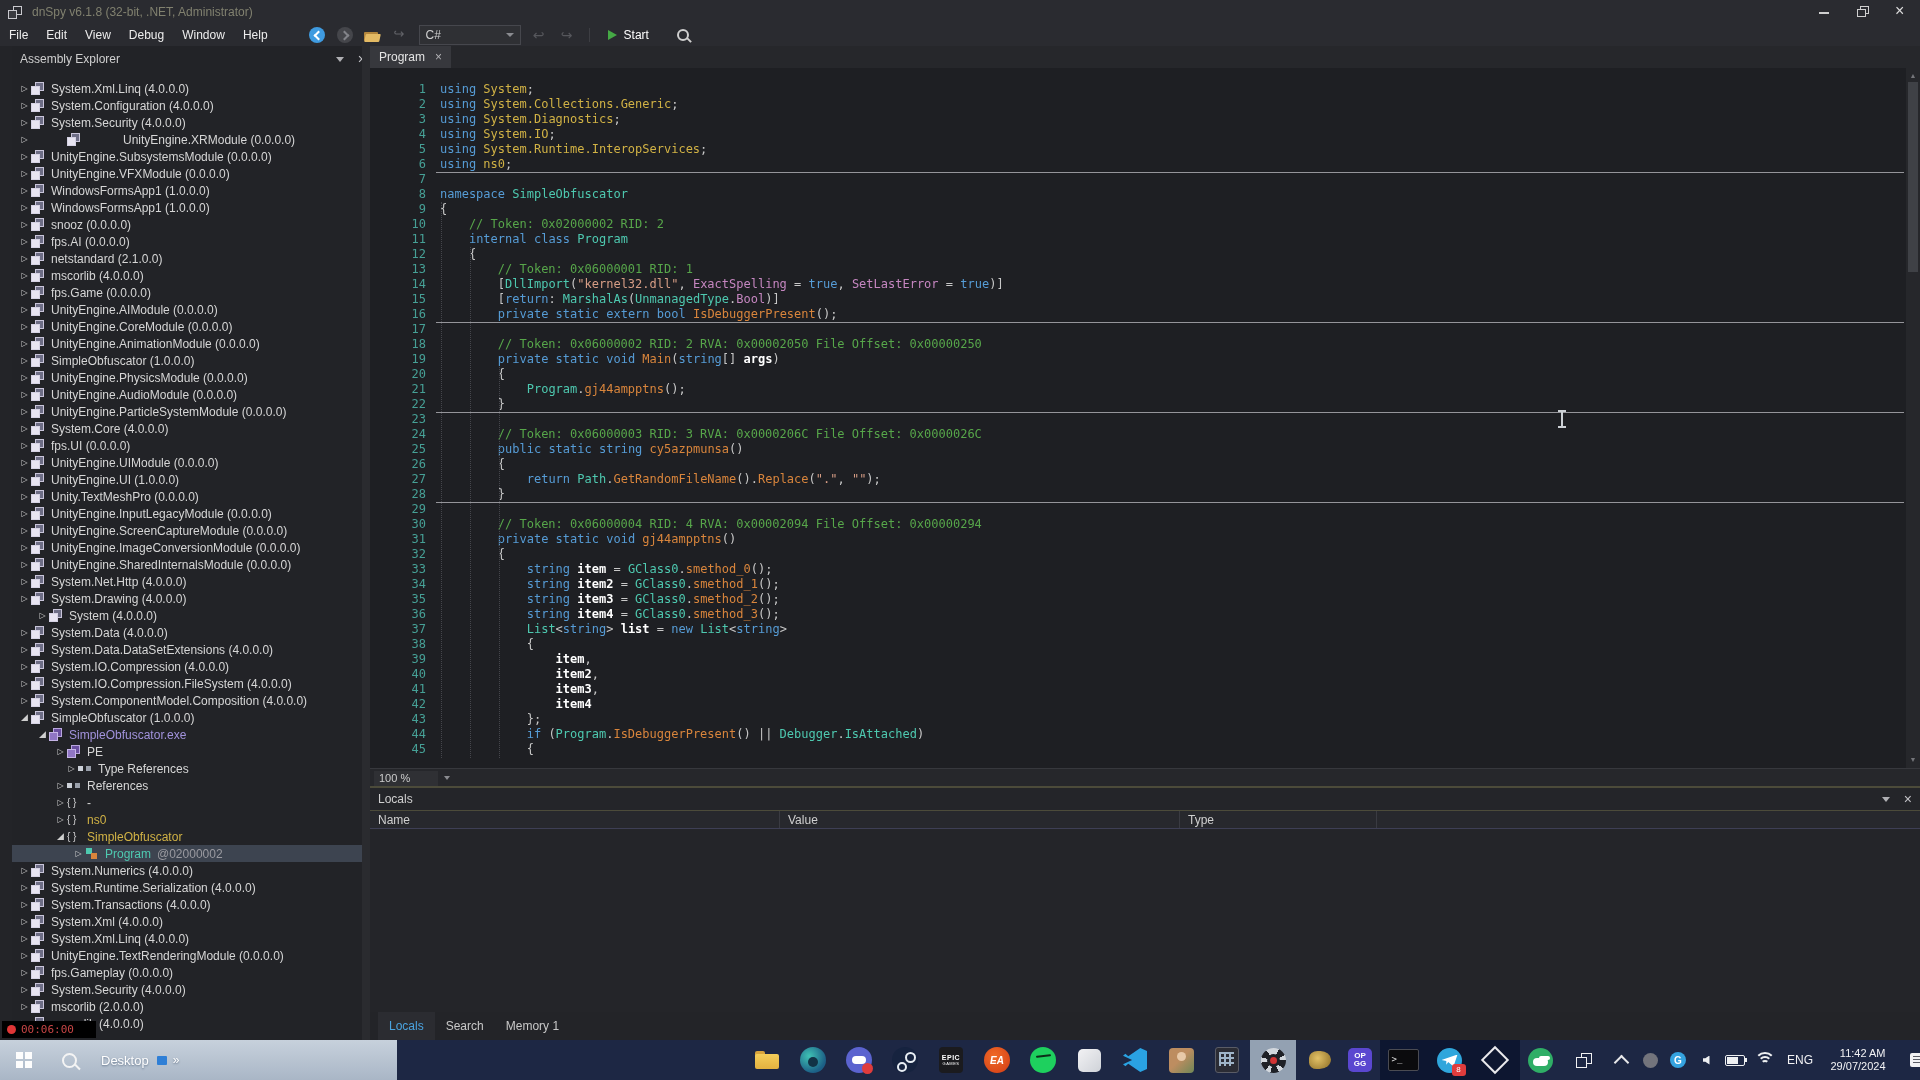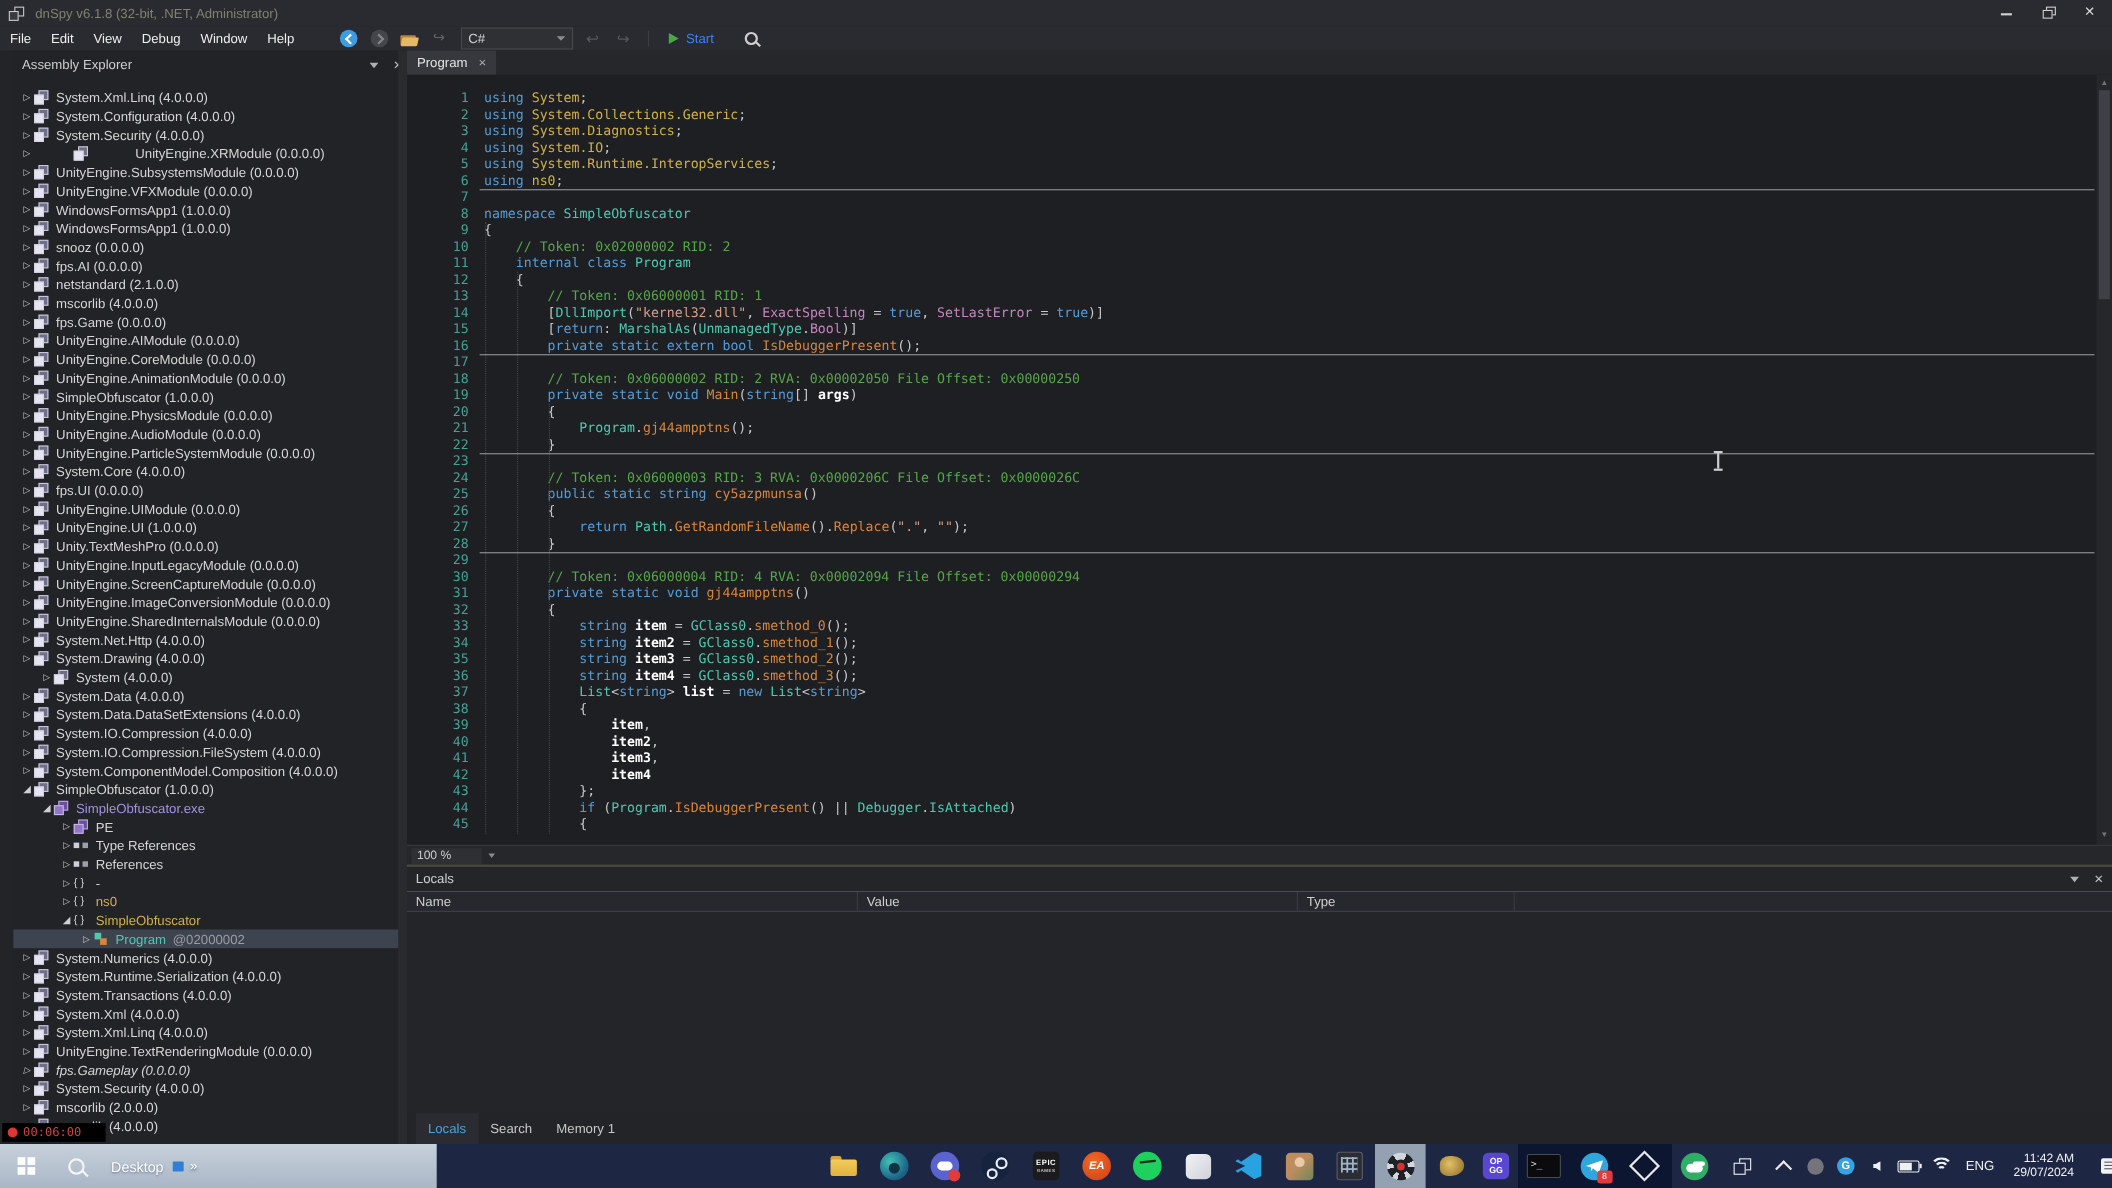--- a/index.html
+++ b/index.html
@@ -34,21 +34,21 @@
   .ic-dimarrow{width:14px;height:12px;position:relative;opacity:.5}
   .ic-dimarrow::before{content:"\21aa";color:#9a9ba0;font-size:13px;position:absolute;left:0;top:-3px}
   .combobox{width:88px;height:18px;background:#2f3034;border:1px solid #46474d;display:flex;align-items:center;padding:0 6px;color:#d0d0d0}
   .cb-caret{margin-left:auto;width:0;height:0;border-left:4px solid transparent;border-right:4px solid transparent;border-top:4px solid #8a8b90}
   .ic-undo,.ic-redo{font-size:14px;color:#56575c;line-height:18px}
   .ic-undo::before{content:"\21a9"}
   .ic-redo::before{content:"\21aa"}
   .tb-sep{width:1px;height:14px;background:#3d3e43;margin:0 4px}
   .start-btn{display:flex;align-items:center;gap:7px;padding:0 6px;height:20px}
   .ic-play{width:0;height:0;border-left:9px solid #45a945;border-top:5px solid transparent;border-bottom:5px solid transparent}
-  .start-label{color:#3b82f6}
+  .start-label{color:#ffffff}
   .ic-mag{width:8px;height:8px;border:2px solid #cfcfcf;border-radius:50%;position:relative;margin-left:14px}
   .ic-mag::after{content:"";position:absolute;left:7px;top:8px;width:6px;height:2px;background:#cfcfcf;transform:rotate(45deg)}
   
   .explorer{position:absolute;left:12px;top:46px;width:362px;bottom:40px;background:#222327}
   .exp-header{height:26px;display:flex;align-items:center;padding:0 8px;color:#cfcfcf}
   .hdr-icons{margin-left:auto;display:flex;align-items:center;gap:14px}
   .hi-caret{width:0;height:0;border-left:4px solid transparent;border-right:4px solid transparent;border-top:5px solid #b0b0b4}
   .hi-close::before{content:"\00d7";color:#c4c4c8;font-size:14px}
   .tree{position:absolute;left:0;top:26px;right:10px;bottom:0;padding-top:8px;overflow:hidden}
   .trow{height:17px;display:flex;align-items:center;white-space:nowrap}
@@ -451,21 +451,21 @@
         <div class="trow" style="padding-left: 24px;">
           <span class="arr exp"></span>
           <span class="ti ti-exe"></span>
           <span class="tlbl tx-mod">SimpleObfuscator.exe</span>
         </div>
         <div class="trow" style="padding-left: 42px;">
           <span class="arr col"></span>
           <span class="ti ti-pe"></span>
           <span class="tlbl">PE</span>
         </div>
-        <div class="trow" style="padding-left: 42px;">
+        <div class="trow" style="padding-left: 42px; margin-left: 11px;">
           <span class="arr col"></span>
           <span class="ti ti-ref"></span>
           <span class="tlbl">Type References</span>
         </div>
         <div class="trow" style="padding-left: 42px;">
           <span class="arr col"></span>
           <span class="ti ti-ref"></span>
           <span class="tlbl">References</span>
         </div>
         <div class="trow" style="padding-left: 42px;">
@@ -512,21 +512,21 @@
         <div class="trow" style="padding-left: 6px;">
           <span class="arr col"></span>
           <span class="ti ti-asm"></span>
           <span class="tlbl">System.Xml.Linq (4.0.0.0)</span>
         </div>
         <div class="trow" style="padding-left: 6px;">
           <span class="arr col"></span>
           <span class="ti ti-asm"></span>
           <span class="tlbl">UnityEngine.TextRenderingModule (0.0.0.0)</span>
         </div>
-        <div class="trow" style="padding-left: 6px; font-style: italic;">
+        <div class="trow" style="padding-left: 6px;">
           <span class="arr col"></span>
           <span class="ti ti-asm"></span>
           <span class="tlbl">fps.Gameplay (0.0.0.0)</span>
         </div>
         <div class="trow" style="padding-left: 6px;">
           <span class="arr col"></span>
           <span class="ti ti-asm"></span>
           <span class="tlbl">System.Security (4.0.0.0)</span>
         </div>
         <div class="trow" style="padding-left: 6px;">

